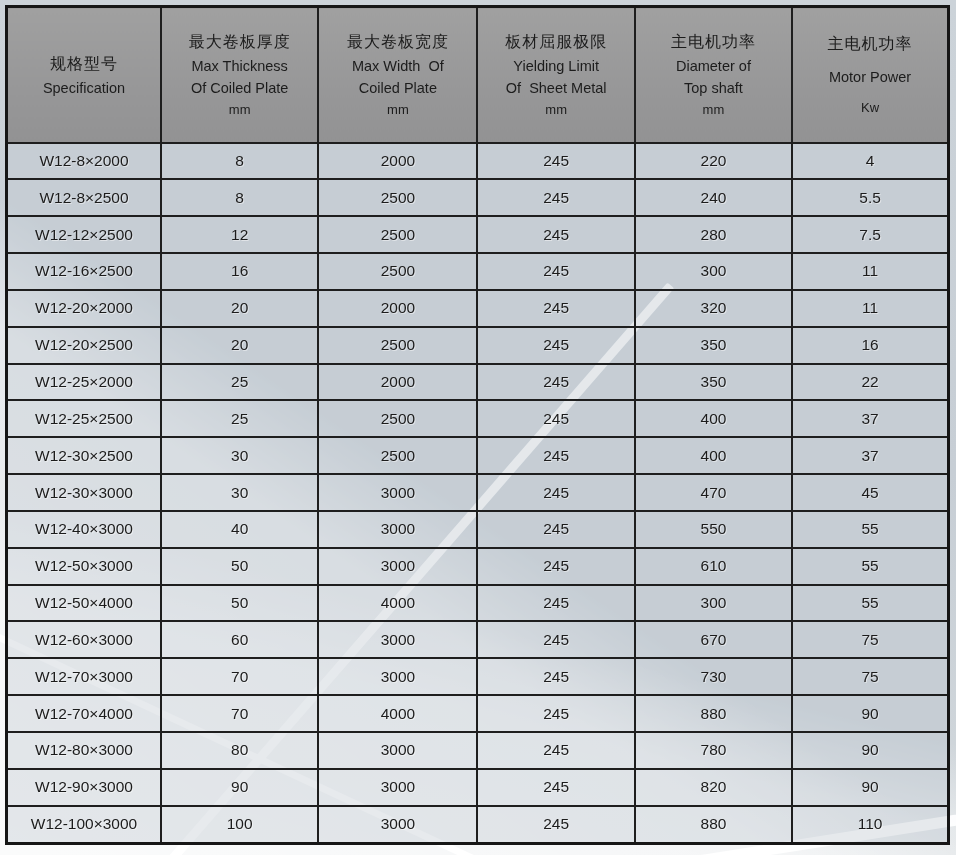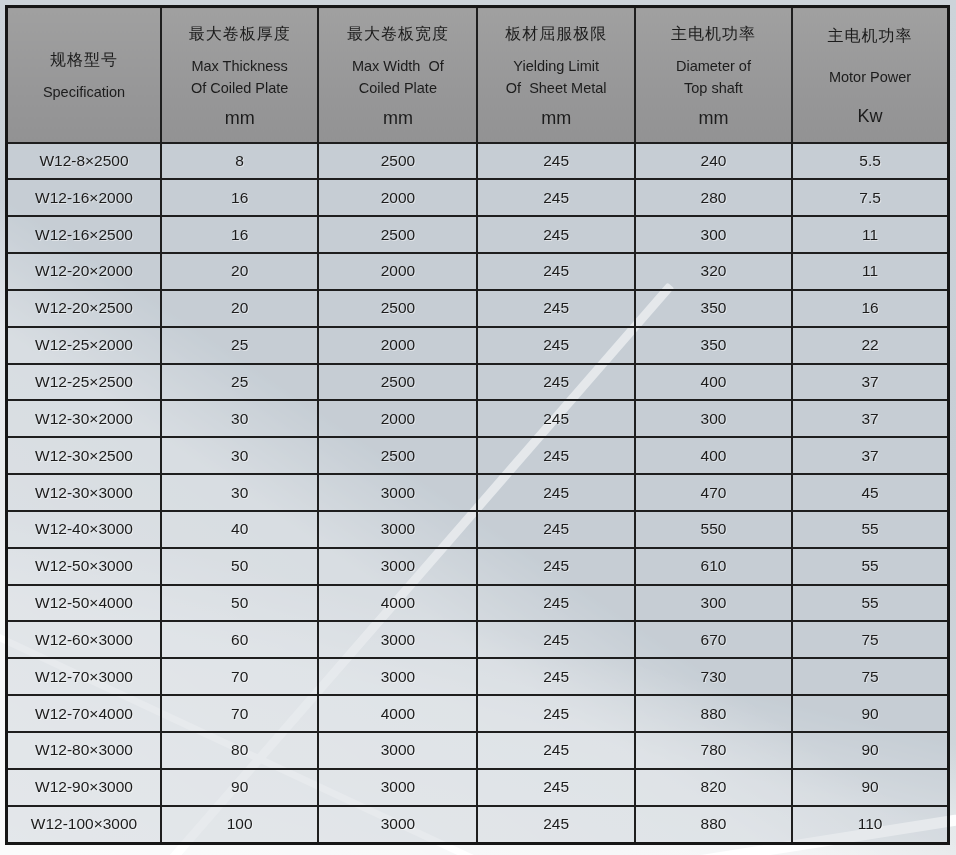--- a/index.html
+++ b/index.html
@@ -48,24 +48,24 @@
     border: 2px solid #1e1e1e;
     text-align: center;
     vertical-align: middle;
     color: #1c1c1c;
   }
   .spec thead tr { height: 136px; }
   .spec th {
     background: linear-gradient(180deg, #a0a0a0 0%, #979798 60%, #929293 100%);
     font-weight: normal;
   }
-  .hdr { display: flex; flex-direction: column; justify-content: center; align-items: center; gap: 8px; }
+  .hdr { display: flex; flex-direction: column; justify-content: center; align-items: center; }
   .hdr-zh { font-size: 16px; letter-spacing: 1px; line-height: 26px; }
   .hdr-en { font-size: 14.5px; line-height: 22px; white-space: pre-line; }
-  .hdr-unit { font-size: 18px; line-height: 22px; }
+  .hdr-unit { font-size: 13px; line-height: 22px; }
   .hdr-unit:empty { display: none; }
   th.spread .hdr-en { margin: 9px 0; }
 
   .spec td {
     background: rgba(198,206,213,0.42);
     font-size: 15.5px;
     text-shadow: 1px 1px 0 rgba(255,255,255,0.45);
   }
 </style>
 </head>
@@ -134,31 +134,39 @@
           <div class="hdr">
             <div class="hdr-zh">主电机功率</div>
             <div class="hdr-en">Motor Power</div>
             <div class="hdr-unit">Kw</div>
           </div>
         </th>
       </tr>
     </thead>
     <tbody id="tbody">
         <tr>
+    <td>W12-8×2000</td>
+    <td>8</td>
+    <td>2000</td>
+    <td>245</td>
+    <td>220</td>
+    <td>4</td>
+  </tr>
+        <tr>
     <td>W12-8×2500</td>
     <td>8</td>
     <td>2500</td>
     <td>245</td>
     <td>240</td>
     <td>5.5</td>
   </tr>
         <tr>
-    <td>W12-16×2000</td>
-    <td>16</td>
-    <td>2000</td>
+    <td>W12-12×2500</td>
+    <td>12</td>
+    <td>2500</td>
     <td>245</td>
     <td>280</td>
     <td>7.5</td>
   </tr>
         <tr>
     <td>W12-16×2500</td>
     <td>16</td>
     <td>2500</td>
     <td>245</td>
     <td>300</td>
@@ -190,28 +198,20 @@
   </tr>
         <tr>
     <td>W12-25×2500</td>
     <td>25</td>
     <td>2500</td>
     <td>245</td>
     <td>400</td>
     <td>37</td>
   </tr>
         <tr>
-    <td>W12-30×2000</td>
-    <td>30</td>
-    <td>2000</td>
-    <td>245</td>
-    <td>300</td>
-    <td>37</td>
-  </tr>
-        <tr>
     <td>W12-30×2500</td>
     <td>30</td>
     <td>2500</td>
     <td>245</td>
     <td>400</td>
     <td>37</td>
   </tr>
         <tr>
     <td>W12-30×3000</td>
     <td>30</td>

